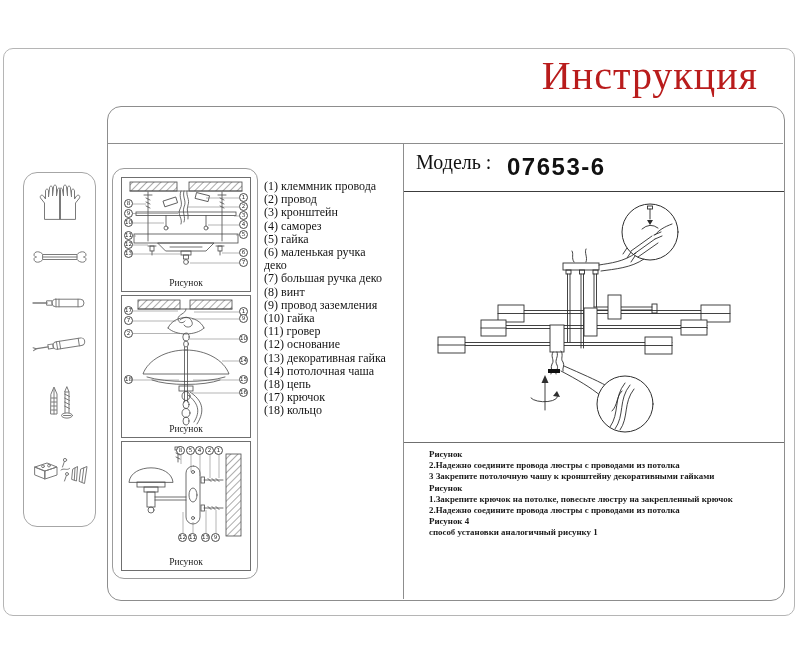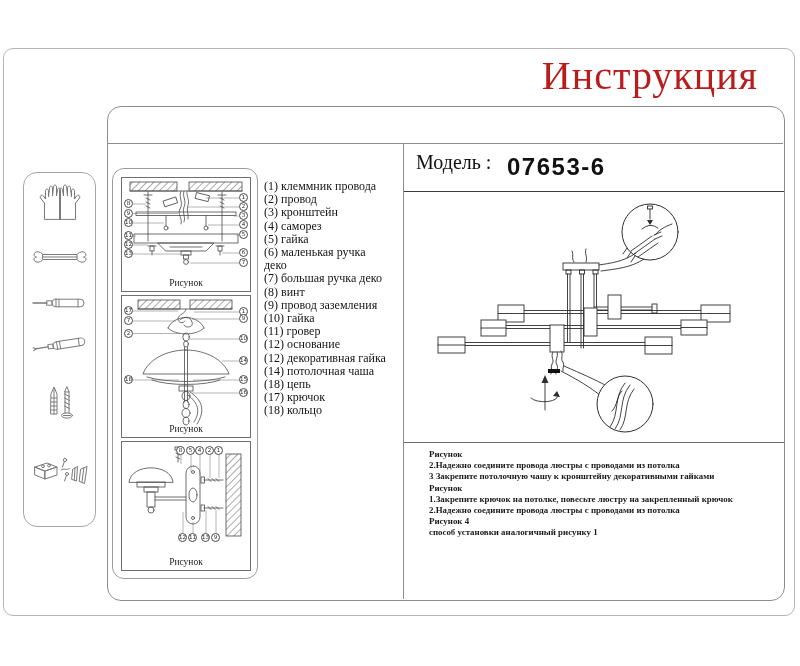--- a/index.html
+++ b/index.html
@@ -330,21 +330,21 @@
       <div class="pl-item">(3) кронштейн</div>
       <div class="pl-item">(4) саморез</div>
       <div class="pl-item">(5) гайка</div>
       <div class="pl-item">(6) маленькая ручка деко</div>
       <div class="pl-item">(7) большая ручка деко</div>
       <div class="pl-item">(8) винт</div>
       <div class="pl-item">(9) провод заземления</div>
       <div class="pl-item">(10) гайка</div>
       <div class="pl-item">(11) гровер</div>
       <div class="pl-item">(12) основание</div>
-      <div class="pl-item">(12) декоративная гайка</div>
+      <div class="pl-item">(13) декоративная гайка</div>
       <div class="pl-item">(14) потолочная чаша</div>
       <div class="pl-item">(18) цепь</div>
       <div class="pl-item">(17) крючок</div>
       <div class="pl-item">(18) кольцо</div>
     </div>
 
   <div class="model-label">Модель :</div>
   <div class="model-value">07653-6</div>
   <div class="model-underline"></div>
 

